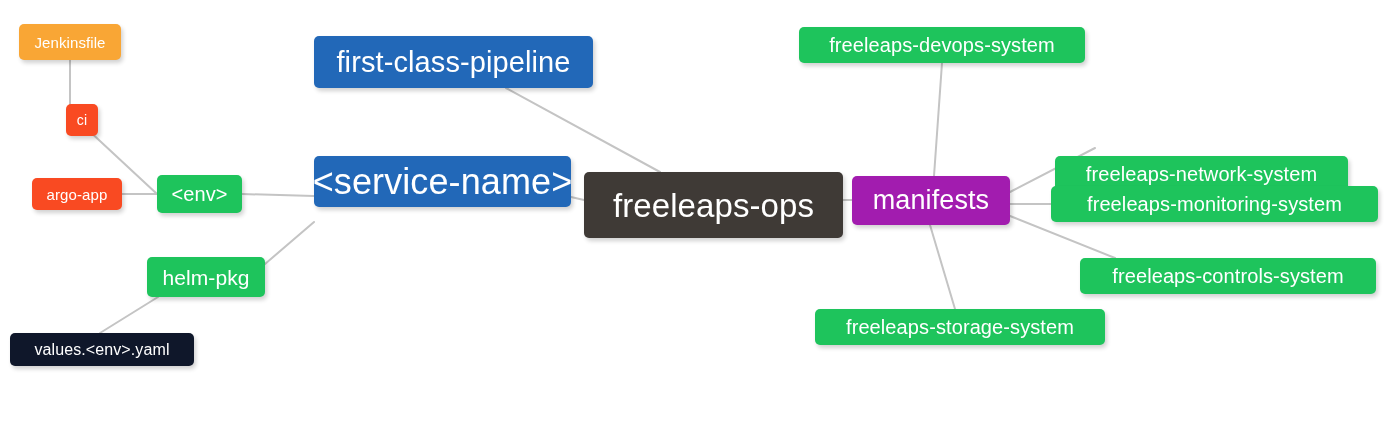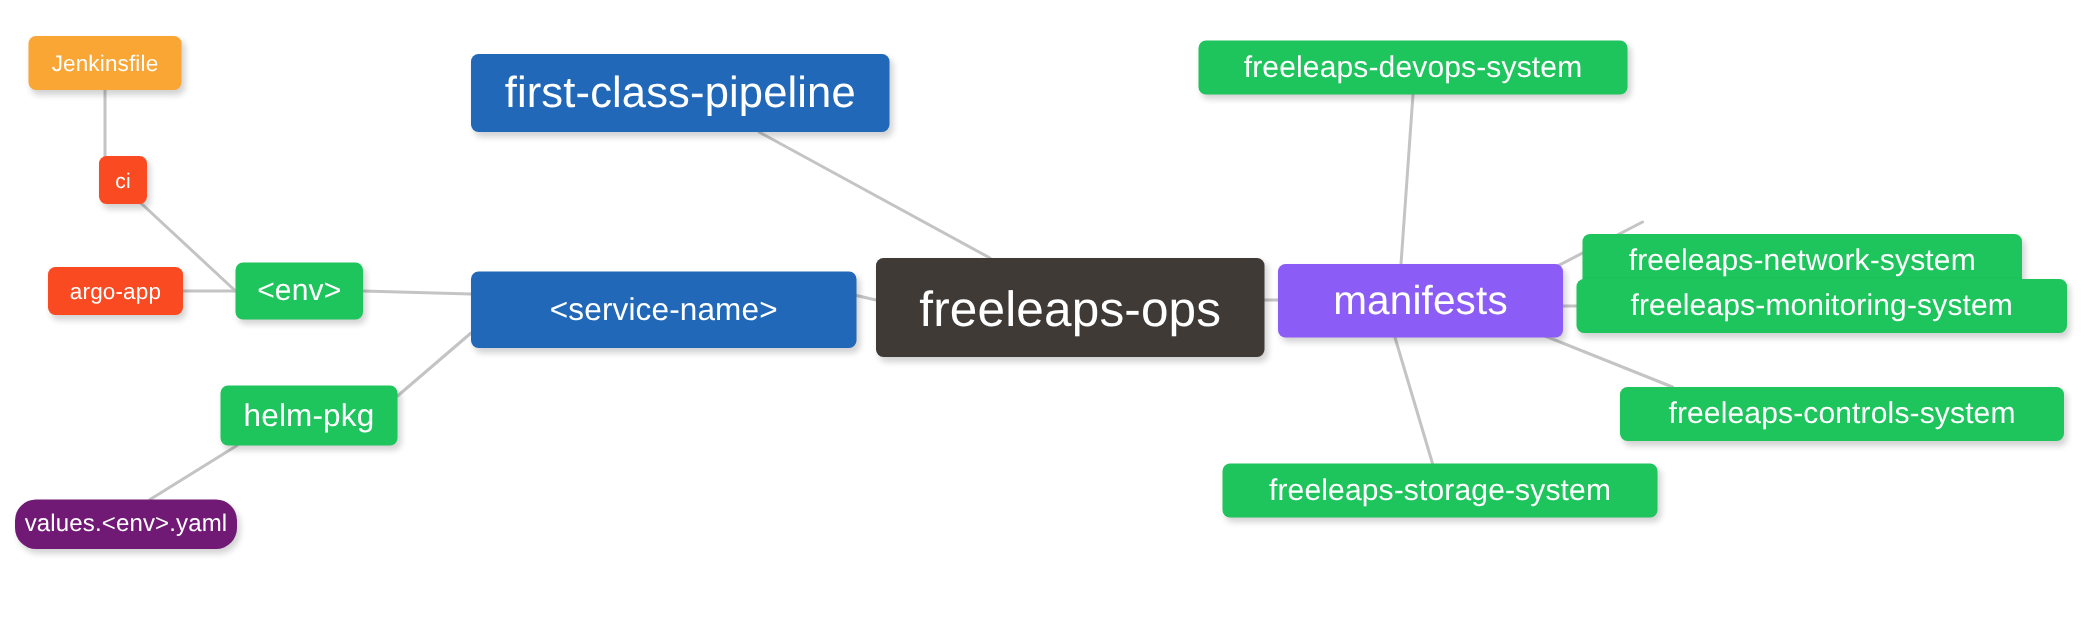--- a/index.html
+++ b/index.html
@@ -80,33 +80,33 @@
       </div>
       <div class="node" style="left: 32px; top: 178px; width: 90px; height: 32px; background: rgb(249, 74, 34); font-size: 15px;">
         <span class="node-label">argo-app</span>
       </div>
       <div class="node" style="left: 157px; top: 175px; width: 85px; height: 38px; background: rgb(30, 196, 92); font-size: 20px;">
         <span class="node-label">&lt;env&gt;</span>
       </div>
       <div class="node" style="left: 147px; top: 257px; width: 118px; height: 40px; background: rgb(30, 196, 92); font-size: 21px;">
         <span class="node-label">helm-pkg</span>
       </div>
-      <div class="node" style="left: 10px; top: 333px; width: 148px; height: 33px; background: #701a75; font-size: 16px; border-radius: 14px;">
+      <div class="node" style="left: 10px; top: 333px; width: 184px; height: 33px; background: #0f172a; font-size: 16px;">
         <span class="node-label">values.&lt;env&gt;.yaml</span>
       </div>
-      <div class="node" style="left: 314px; top: 181px; width: 257px; height: 51px; background: rgb(34, 104, 184); font-size: 21px;">
+      <div class="node" style="left: 314px; top: 156px; width: 257px; height: 51px; background: rgb(34, 104, 184); font-size: 36px;">
         <span class="node-label">&lt;service-name&gt;</span>
       </div>
       <div class="node" style="left: 314px; top: 36px; width: 279px; height: 52px; background: rgb(34, 104, 184); font-size: 29px;">
         <span class="node-label">first-class-pipeline</span>
       </div>
       <div class="node" style="left: 584px; top: 172px; width: 259px; height: 66px; background: rgb(63, 58, 54); font-size: 33px;">
         <span class="node-label">freeleaps-ops</span>
       </div>
-      <div class="node" style="left: 852px; top: 176px; width: 190px; height: 49px; background: #8b5cf6; font-size: 27px;">
+      <div class="node" style="left: 852px; top: 176px; width: 158px; height: 49px; background: #a21caf; font-size: 27px;">
         <span class="node-label">manifests</span>
       </div>
       <div class="node" style="left: 799px; top: 27px; width: 286px; height: 36px; background: rgb(30, 196, 92); font-size: 20px;">
         <span class="node-label">freeleaps-devops-system</span>
       </div>
       <div class="node" style="left: 1055px; top: 112px; width: 293px; height: 36px; background: rgb(30, 196, 92); font-size: 20px; margin-top: 44px;">
         <span class="node-label">freeleaps-network-system</span>
       </div>
       <div class="node" style="left: 1051px; top: 186px; width: 327px; height: 36px; background: rgb(30, 196, 92); font-size: 20px;">
         <span class="node-label">freeleaps-monitoring-system</span>

